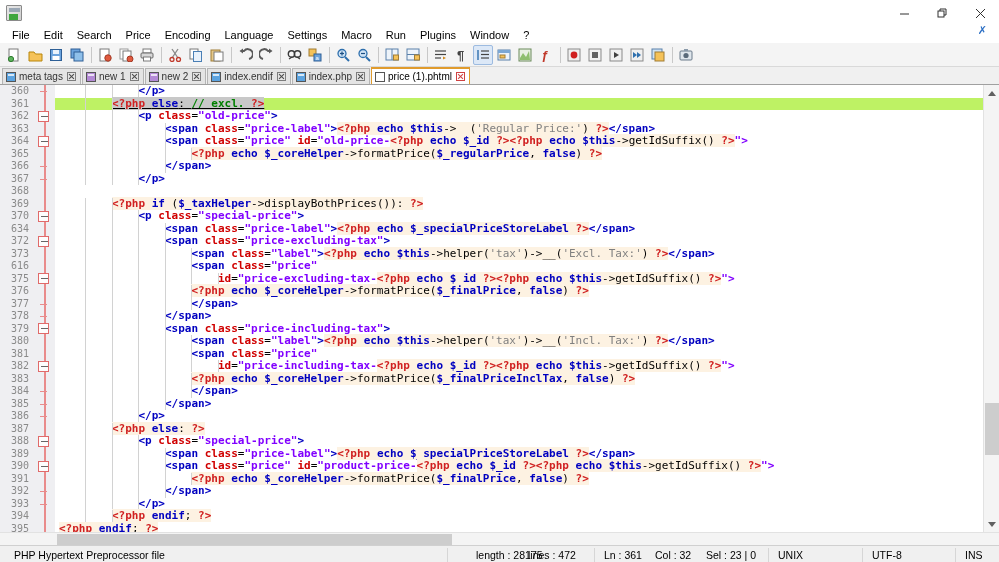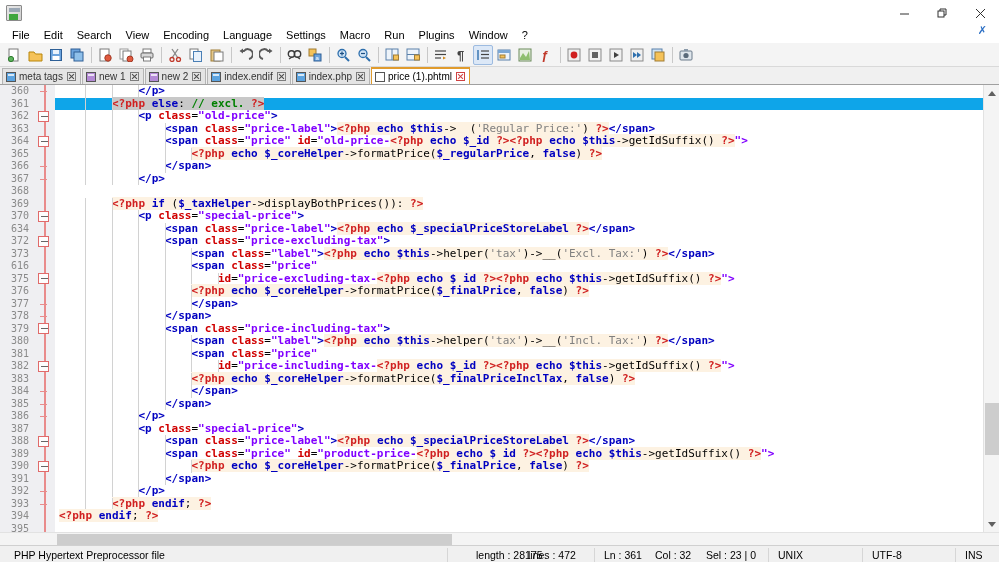--- a/index.html
+++ b/index.html
@@ -134,21 +134,21 @@
   .folddash {
     position:absolute; left:7px; width:7px; height:1px; background:#e98b8b;
   }
   #codearea {
     flex:1; position:relative; background:#fff; overflow:hidden;
     font-family:"DejaVu Sans Mono", monospace; font-size:11px;
   }
   .cline {
     height:12.5px; line-height:12.5px; white-space:pre; position:relative;
   }
-  .cline.hl { background:#0ea5e9; }
+  .cline.hl { background:#bef264;text-decoration:underline; }
   .indent {
     position:absolute; top:0; width:1px; height:12.5px; background:#d2d2d2;
   }
   
   .t-tag   { color:#0000c0; font-weight:bold; }
   .t-attr  { color:#d00000; font-weight:bold; }
   .t-val   { color:#8000ff; font-weight:bold; }
   .t-php   { color:#d02020; font-weight:bold; background:#fdf2e2; }
   .t-kw    { color:#0000c0; font-weight:bold; background:#fdf2e2; }
   .t-var   { color:#0000c0; font-weight:bold; background:#fdf2e2; }
@@ -218,21 +218,21 @@
       </svg>
     </div>
   </div>
   <div id="doc-close">✗</div>
 </div>
 
 <div id="menubar">
   <div class="menu-item">File</div>
   <div class="menu-item">Edit</div>
   <div class="menu-item">Search</div>
-  <div class="menu-item">View</div>
+  <div class="menu-item">Price</div>
   <div class="menu-item">Encoding</div>
   <div class="menu-item">Language</div>
   <div class="menu-item">Settings</div>
   <div class="menu-item">Macro</div>
   <div class="menu-item">Run</div>
   <div class="menu-item">Plugins</div>
   <div class="menu-item">Window</div>
   <div class="menu-item">?</div>
 </div>
 
@@ -560,20 +560,21 @@
       <div class="cline"><span class="indent" style="left: 30.48px;"></span><span class="indent" style="left: 56.96px;"></span><span class="indent" style="left: 83.44px;"></span><span class="indent" style="left: 109.92px;"></span><span class="indent" style="left: 136.4px;"></span><span style="padding-left: 136.4px;"></span><span class="t-tag">&lt;/span&gt;</span></div>
       <div class="cline"><span class="indent" style="left: 30.48px;"></span><span class="indent" style="left: 56.96px;"></span><span class="indent" style="left: 83.44px;"></span><span class="indent" style="left: 109.92px;"></span><span style="padding-left: 109.92px;"></span><span class="t-tag">&lt;/span&gt;</span></div>
       <div class="cline"><span class="indent" style="left: 30.48px;"></span><span class="indent" style="left: 56.96px;"></span><span class="indent" style="left: 83.44px;"></span><span class="indent" style="left: 109.92px;"></span><span style="padding-left: 109.92px;"></span><span class="t-tag">&lt;span </span><span class="t-attr">class</span><span class="t-plain">=</span><span class="t-val">"price-including-tax"</span><span class="t-tag">&gt;</span></div>
       <div class="cline"><span class="indent" style="left: 30.48px;"></span><span class="indent" style="left: 56.96px;"></span><span class="indent" style="left: 83.44px;"></span><span class="indent" style="left: 109.92px;"></span><span class="indent" style="left: 136.4px;"></span><span style="padding-left: 136.4px;"></span><span class="t-tag">&lt;span </span><span class="t-attr">class</span><span class="t-plain">=</span><span class="t-val">"label"</span><span class="t-tag">&gt;</span><span class="t-php">&lt;?php </span><span class="t-kw">echo </span><span class="t-var">$this</span><span class="t-op">-&gt;</span><span class="t-fn">helper</span><span class="t-op">(</span><span class="t-str">'tax'</span><span class="t-op">)-&gt;</span><span class="t-fn">__</span><span class="t-op">(</span><span class="t-str">'Incl. Tax:'</span><span class="t-op">) </span><span class="t-php">?&gt;</span><span class="t-tag">&lt;/span&gt;</span></div>
       <div class="cline"><span class="indent" style="left: 30.48px;"></span><span class="indent" style="left: 56.96px;"></span><span class="indent" style="left: 83.44px;"></span><span class="indent" style="left: 109.92px;"></span><span class="indent" style="left: 136.4px;"></span><span style="padding-left: 136.4px;"></span><span class="t-tag">&lt;span </span><span class="t-attr">class</span><span class="t-plain">=</span><span class="t-val">"price"</span></div>
       <div class="cline"><span class="indent" style="left: 30.48px;"></span><span class="indent" style="left: 56.96px;"></span><span class="indent" style="left: 83.44px;"></span><span class="indent" style="left: 109.92px;"></span><span class="indent" style="left: 136.4px;"></span><span class="indent" style="left: 162.88px;"></span><span style="padding-left: 162.88px;"></span><span class="t-attr">id</span><span class="t-plain">=</span><span class="t-val">"price-including-tax-</span><span class="t-php">&lt;?php </span><span class="t-kw">echo </span><span class="t-var">$_id </span><span class="t-php">?&gt;</span><span class="t-php">&lt;?php </span><span class="t-kw">echo </span><span class="t-var">$this</span><span class="t-op">-&gt;</span><span class="t-fn">getIdSuffix</span><span class="t-op">() </span><span class="t-php">?&gt;</span><span class="t-val">"&gt;</span></div>
       <div class="cline"><span class="indent" style="left: 30.48px;"></span><span class="indent" style="left: 56.96px;"></span><span class="indent" style="left: 83.44px;"></span><span class="indent" style="left: 109.92px;"></span><span class="indent" style="left: 136.4px;"></span><span style="padding-left: 136.4px;"></span><span class="t-php">&lt;?php </span><span class="t-kw">echo </span><span class="t-var">$_coreHelper</span><span class="t-op">-&gt;</span><span class="t-fn">formatPrice</span><span class="t-op">(</span><span class="t-var">$_finalPriceInclTax</span><span class="t-op">, </span><span class="t-kw">false</span><span class="t-op">) </span><span class="t-php">?&gt;</span></div>
       <div class="cline"><span class="indent" style="left: 30.48px;"></span><span class="indent" style="left: 56.96px;"></span><span class="indent" style="left: 83.44px;"></span><span class="indent" style="left: 109.92px;"></span><span class="indent" style="left: 136.4px;"></span><span style="padding-left: 136.4px;"></span><span class="t-tag">&lt;/span&gt;</span></div>
       <div class="cline"><span class="indent" style="left: 30.48px;"></span><span class="indent" style="left: 56.96px;"></span><span class="indent" style="left: 83.44px;"></span><span class="indent" style="left: 109.92px;"></span><span style="padding-left: 109.92px;"></span><span class="t-tag">&lt;/span&gt;</span></div>
       <div class="cline"><span class="indent" style="left: 30.48px;"></span><span class="indent" style="left: 56.96px;"></span><span class="indent" style="left: 83.44px;"></span><span style="padding-left: 83.44px;"></span><span class="t-tag">&lt;/p&gt;</span></div>
+      <div class="cline"><span class="indent" style="left: 30.48px;"></span><span class="indent" style="left: 56.96px;"></span><span style="padding-left: 56.96px;"></span><span class="t-php">&lt;?php </span><span class="t-kw">else</span><span class="t-op">: </span><span class="t-php">?&gt;</span></div>
       <div class="cline"><span class="indent" style="left: 30.48px;"></span><span class="indent" style="left: 56.96px;"></span><span class="indent" style="left: 83.44px;"></span><span style="padding-left: 83.44px;"></span><span class="t-tag">&lt;p </span><span class="t-attr">class</span><span class="t-plain">=</span><span class="t-val">"special-price"</span><span class="t-tag">&gt;</span></div>
       <div class="cline"><span class="indent" style="left: 30.48px;"></span><span class="indent" style="left: 56.96px;"></span><span class="indent" style="left: 83.44px;"></span><span class="indent" style="left: 109.92px;"></span><span style="padding-left: 109.92px;"></span><span class="t-tag">&lt;span </span><span class="t-attr">class</span><span class="t-plain">=</span><span class="t-val">"price-label"</span><span class="t-tag">&gt;</span><span class="t-php">&lt;?php </span><span class="t-kw">echo </span><span class="t-var">$_specialPriceStoreLabel </span><span class="t-php">?&gt;</span><span class="t-tag">&lt;/span&gt;</span></div>
       <div class="cline"><span class="indent" style="left: 30.48px;"></span><span class="indent" style="left: 56.96px;"></span><span class="indent" style="left: 83.44px;"></span><span class="indent" style="left: 109.92px;"></span><span style="padding-left: 109.92px;"></span><span class="t-tag">&lt;span </span><span class="t-attr">class</span><span class="t-plain">=</span><span class="t-val">"price"</span><span class="t-attr"> id</span><span class="t-plain">=</span><span class="t-val">"product-price-</span><span class="t-php">&lt;?php </span><span class="t-kw">echo </span><span class="t-var">$_id </span><span class="t-php">?&gt;</span><span class="t-php">&lt;?php </span><span class="t-kw">echo </span><span class="t-var">$this</span><span class="t-op">-&gt;</span><span class="t-fn">getIdSuffix</span><span class="t-op">() </span><span class="t-php">?&gt;</span><span class="t-val">"&gt;</span></div>
       <div class="cline"><span class="indent" style="left: 30.48px;"></span><span class="indent" style="left: 56.96px;"></span><span class="indent" style="left: 83.44px;"></span><span class="indent" style="left: 109.92px;"></span><span class="indent" style="left: 136.4px;"></span><span style="padding-left: 136.4px;"></span><span class="t-php">&lt;?php </span><span class="t-kw">echo </span><span class="t-var">$_coreHelper</span><span class="t-op">-&gt;</span><span class="t-fn">formatPrice</span><span class="t-op">(</span><span class="t-var">$_finalPrice</span><span class="t-op">, </span><span class="t-kw">false</span><span class="t-op">) </span><span class="t-php">?&gt;</span></div>
       <div class="cline"><span class="indent" style="left: 30.48px;"></span><span class="indent" style="left: 56.96px;"></span><span class="indent" style="left: 83.44px;"></span><span class="indent" style="left: 109.92px;"></span><span style="padding-left: 109.92px;"></span><span class="t-tag">&lt;/span&gt;</span></div>
       <div class="cline"><span class="indent" style="left: 30.48px;"></span><span class="indent" style="left: 56.96px;"></span><span class="indent" style="left: 83.44px;"></span><span style="padding-left: 83.44px;"></span><span class="t-tag">&lt;/p&gt;</span></div>
       <div class="cline"><span class="indent" style="left: 30.48px;"></span><span class="indent" style="left: 56.96px;"></span><span style="padding-left: 56.96px;"></span><span class="t-php">&lt;?php </span><span class="t-kw">endif</span><span class="t-op">; </span><span class="t-php">?&gt;</span></div>
       <div class="cline"><span style="padding-left: 4px;"></span><span class="t-php">&lt;?php </span><span class="t-kw">endif</span><span class="t-op">; </span><span class="t-php">?&gt;</span></div>
     </div>
   <div id="vscroll">

